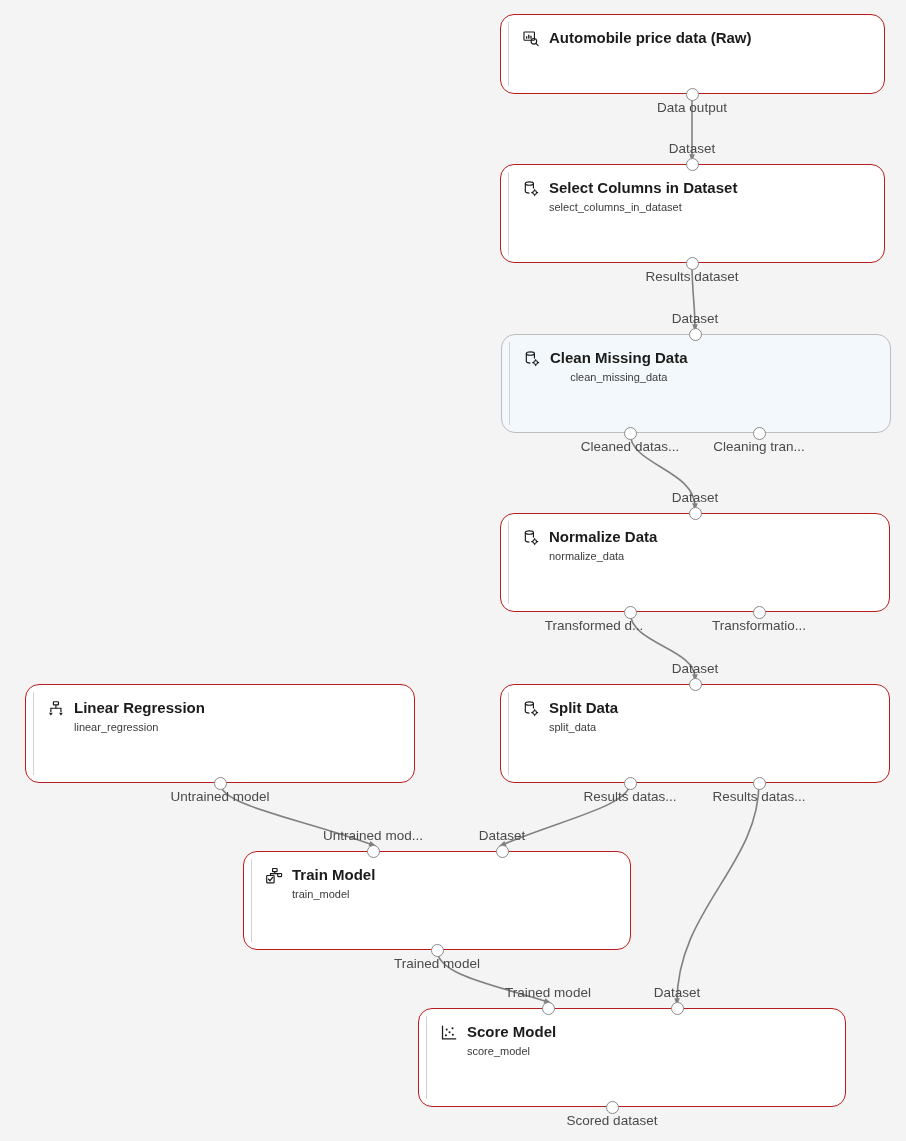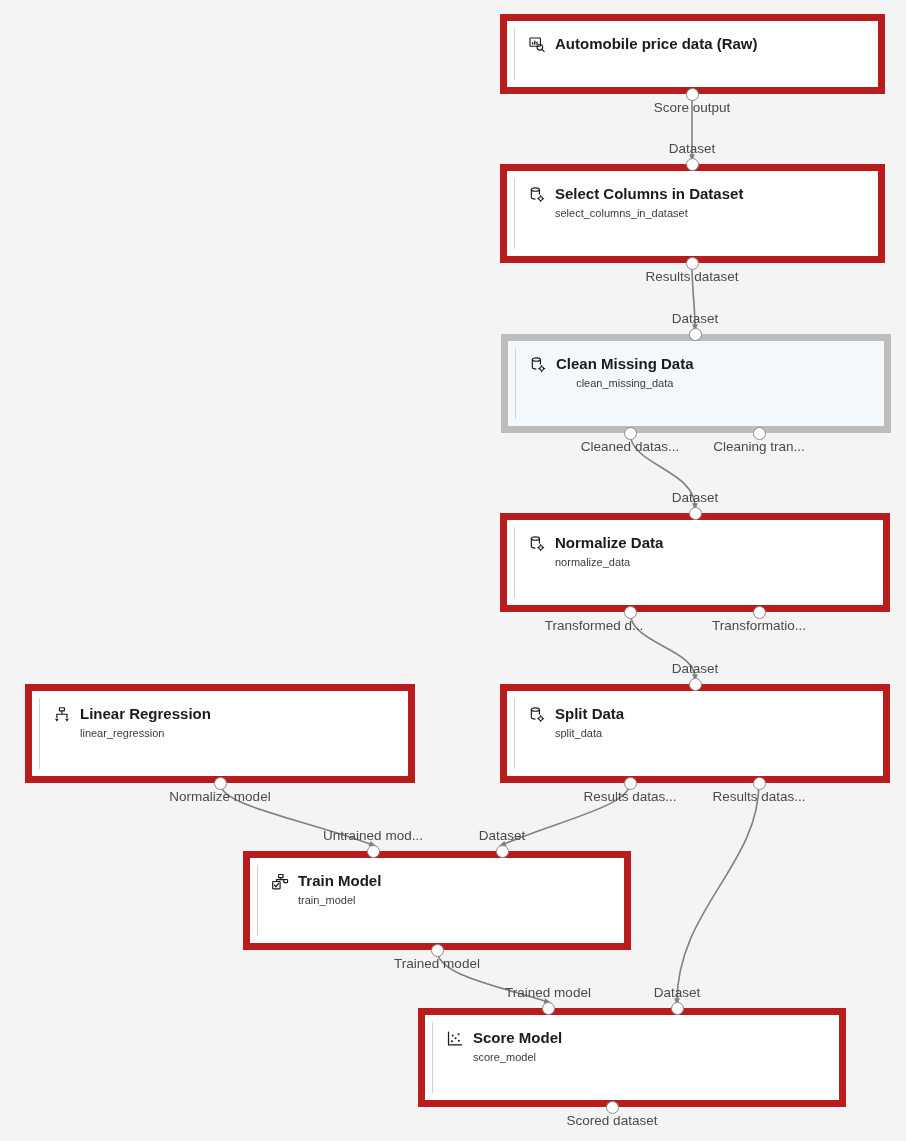--- a/index.html
+++ b/index.html
@@ -25,22 +25,22 @@
     width: 906px;
     height: 1141px;
     pointer-events: none;
   }
 
   
   .node {
     position: absolute;
     box-sizing: border-box;
     background: #ffffff;
-    border: 7px solid #b91c1c;
-    border-radius: 0;
+    border: 1px solid #b91c1c;
+    border-radius: 14px;
     box-shadow: 0 0 0 0 rgba(0,0,0,0);
   }
   .node.selected {
     background: #f3f8fc;
     border-color: #bcbcbc;
     text-align: center;
   }
   .node .accent {
     position: absolute;
     left: 7px;
@@ -302,30 +302,30 @@
             <div class="node-title">Score Model</div>
             <div class="node-sub">score_model</div>
           </div>
         </div>
       </div>
       <div class="port" style="left: 548px; top: 1008px;"></div>
       <div class="port" style="left: 677px; top: 1008px;"></div>
       <div class="port" style="left: 612px; top: 1107px;"></div>
     </div>
   <div id="labels-layer">
-      <div class="edge-label" style="left: 692px; top: 100px;">Score output</div>
+      <div class="edge-label" style="left: 692px; top: 100px;">Data output</div>
       <div class="edge-label" style="left: 692px; top: 141px;">Dataset</div>
       <div class="edge-label" style="left: 692px; top: 269px;">Results dataset</div>
       <div class="edge-label" style="left: 695px; top: 311px;">Dataset</div>
       <div class="edge-label" style="left: 630px; top: 439px;">Cleaned datas...</div>
       <div class="edge-label" style="left: 759px; top: 439px;">Cleaning tran...</div>
       <div class="edge-label" style="left: 695px; top: 490px;">Dataset</div>
       <div class="edge-label" style="left: 594px; top: 618px;">Transformed d...</div>
       <div class="edge-label" style="left: 759px; top: 618px;">Transformatio...</div>
-      <div class="edge-label" style="left: 220px; top: 789px;">Normalize model</div>
+      <div class="edge-label" style="left: 220px; top: 789px;">Untrained model</div>
       <div class="edge-label" style="left: 695px; top: 661px;">Dataset</div>
       <div class="edge-label" style="left: 630px; top: 789px;">Results datas...</div>
       <div class="edge-label" style="left: 759px; top: 789px;">Results datas...</div>
       <div class="edge-label" style="left: 373px; top: 828px;">Untrained mod...</div>
       <div class="edge-label" style="left: 502px; top: 828px;">Dataset</div>
       <div class="edge-label" style="left: 437px; top: 956px;">Trained model</div>
       <div class="edge-label" style="left: 548px; top: 985px;">Trained model</div>
       <div class="edge-label" style="left: 677px; top: 985px;">Dataset</div>
       <div class="edge-label" style="left: 612px; top: 1113px;">Scored dataset</div>
     </div>

